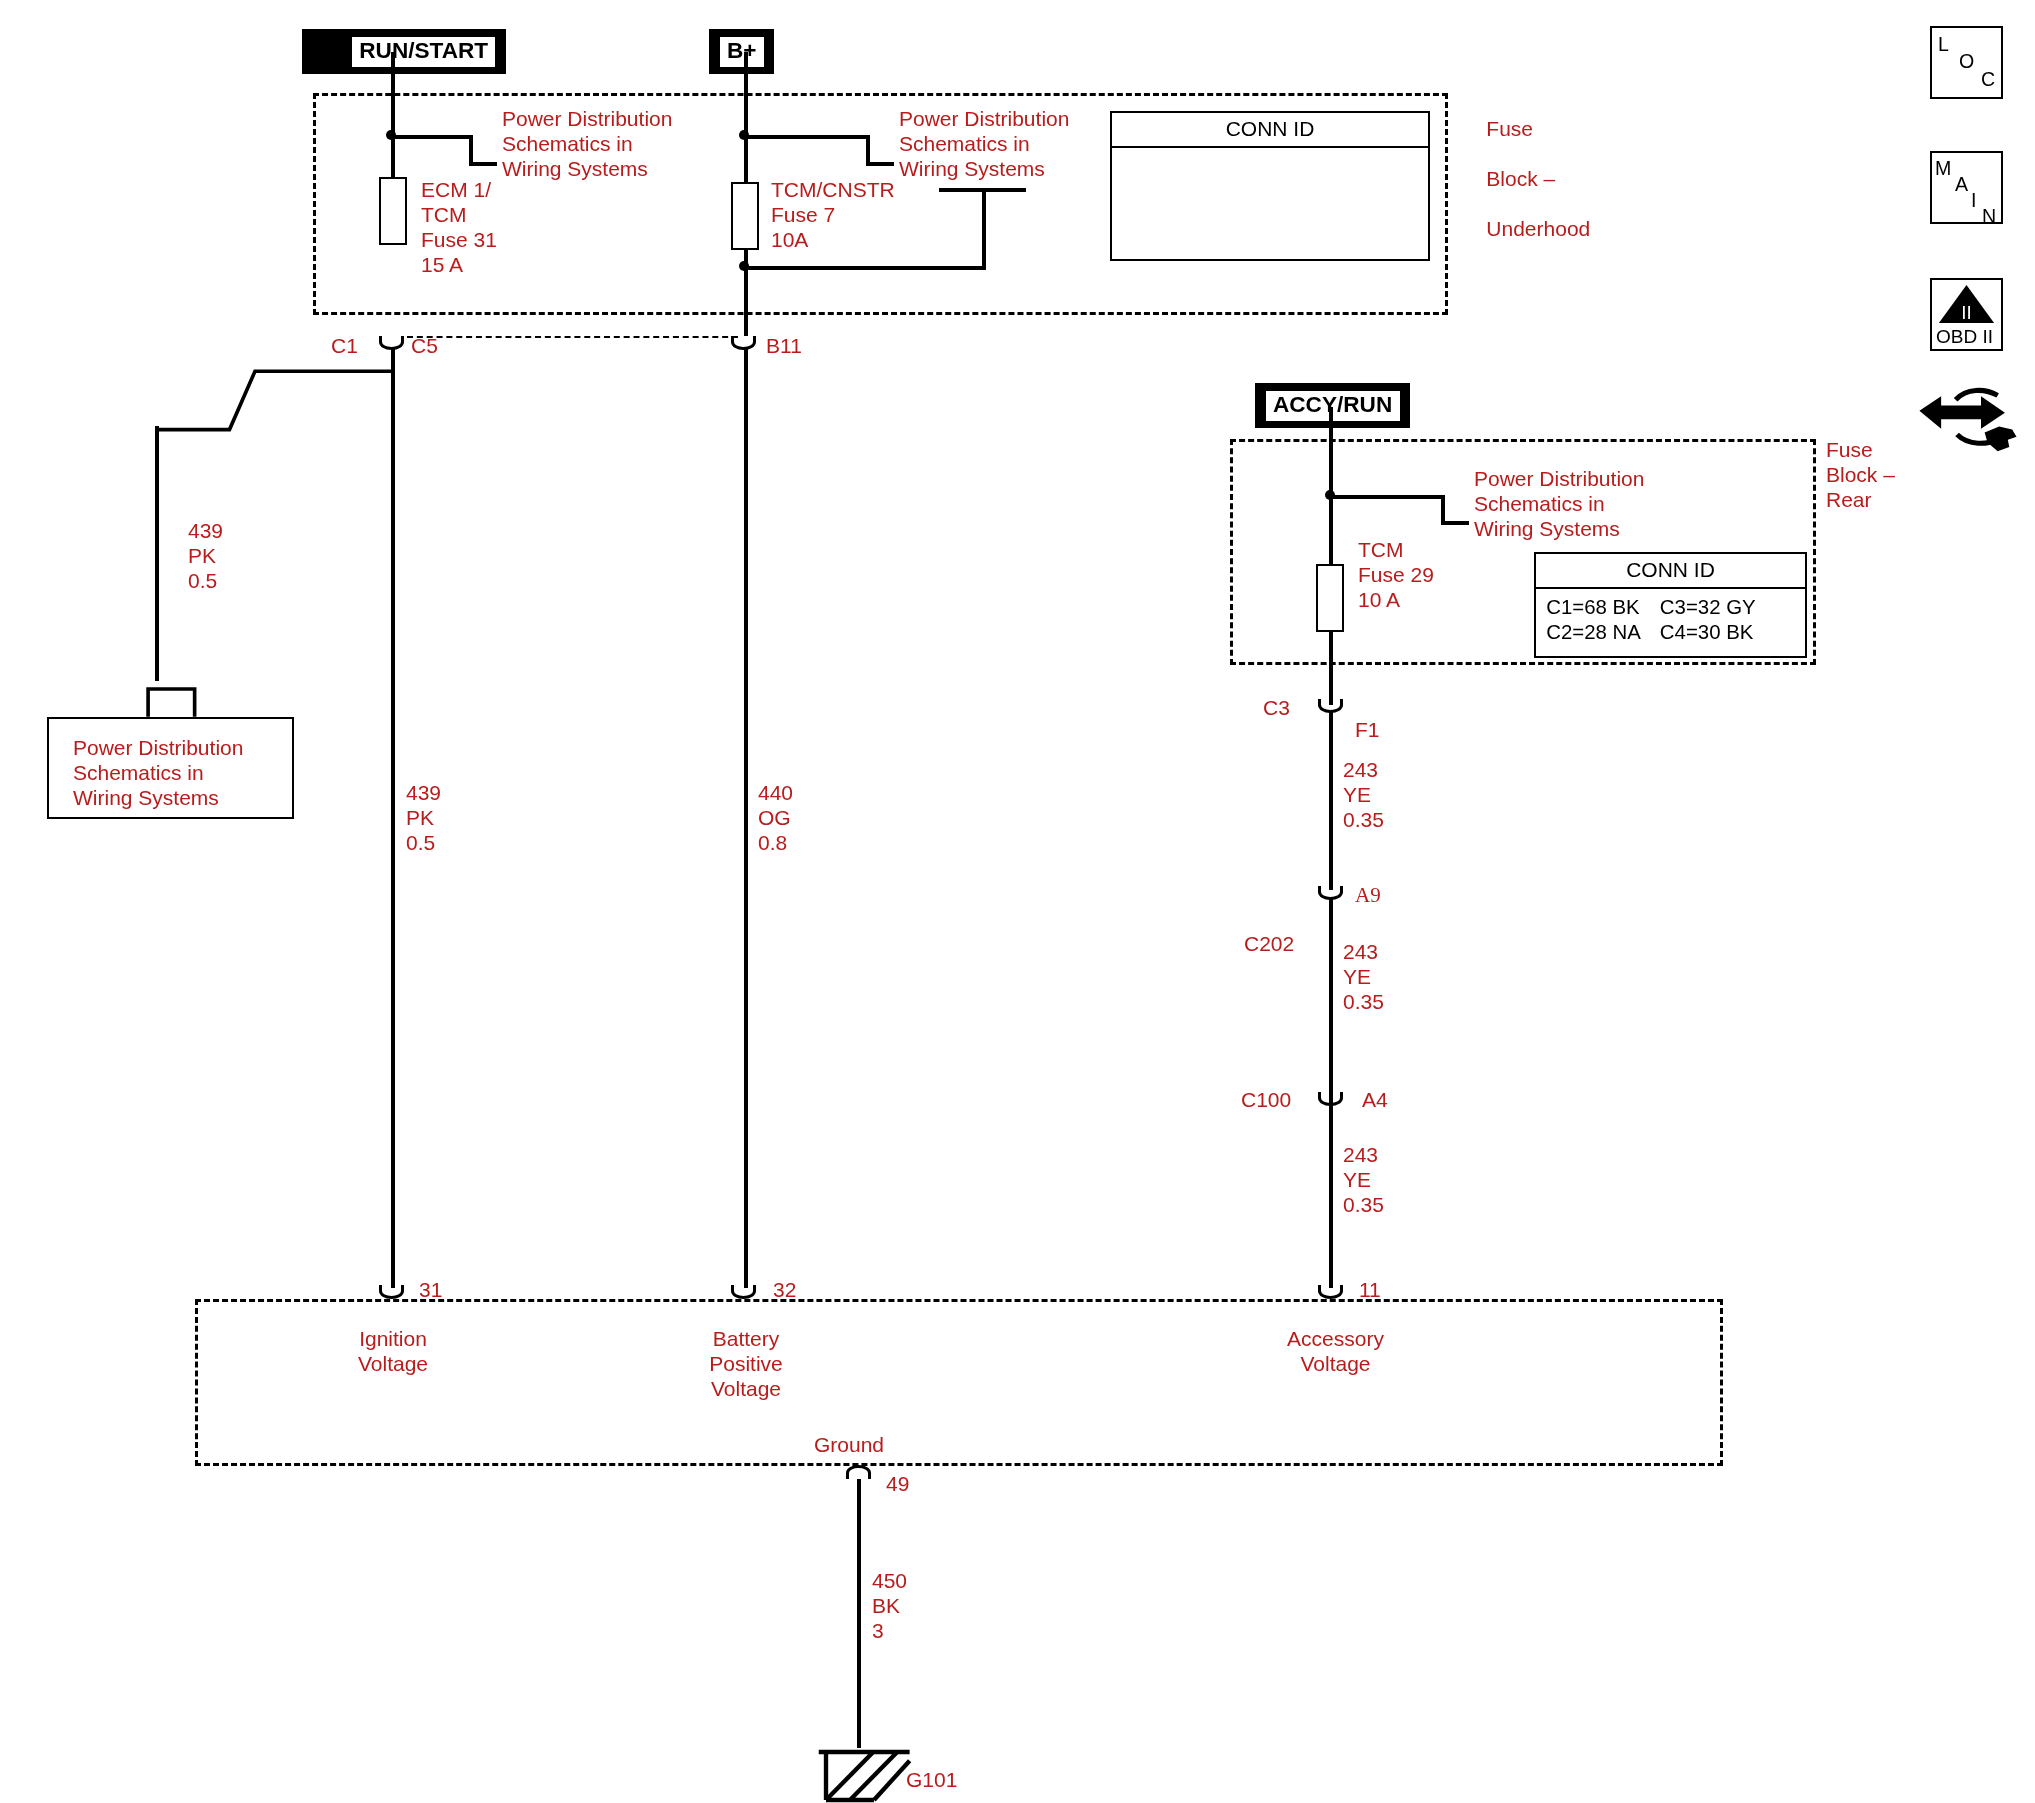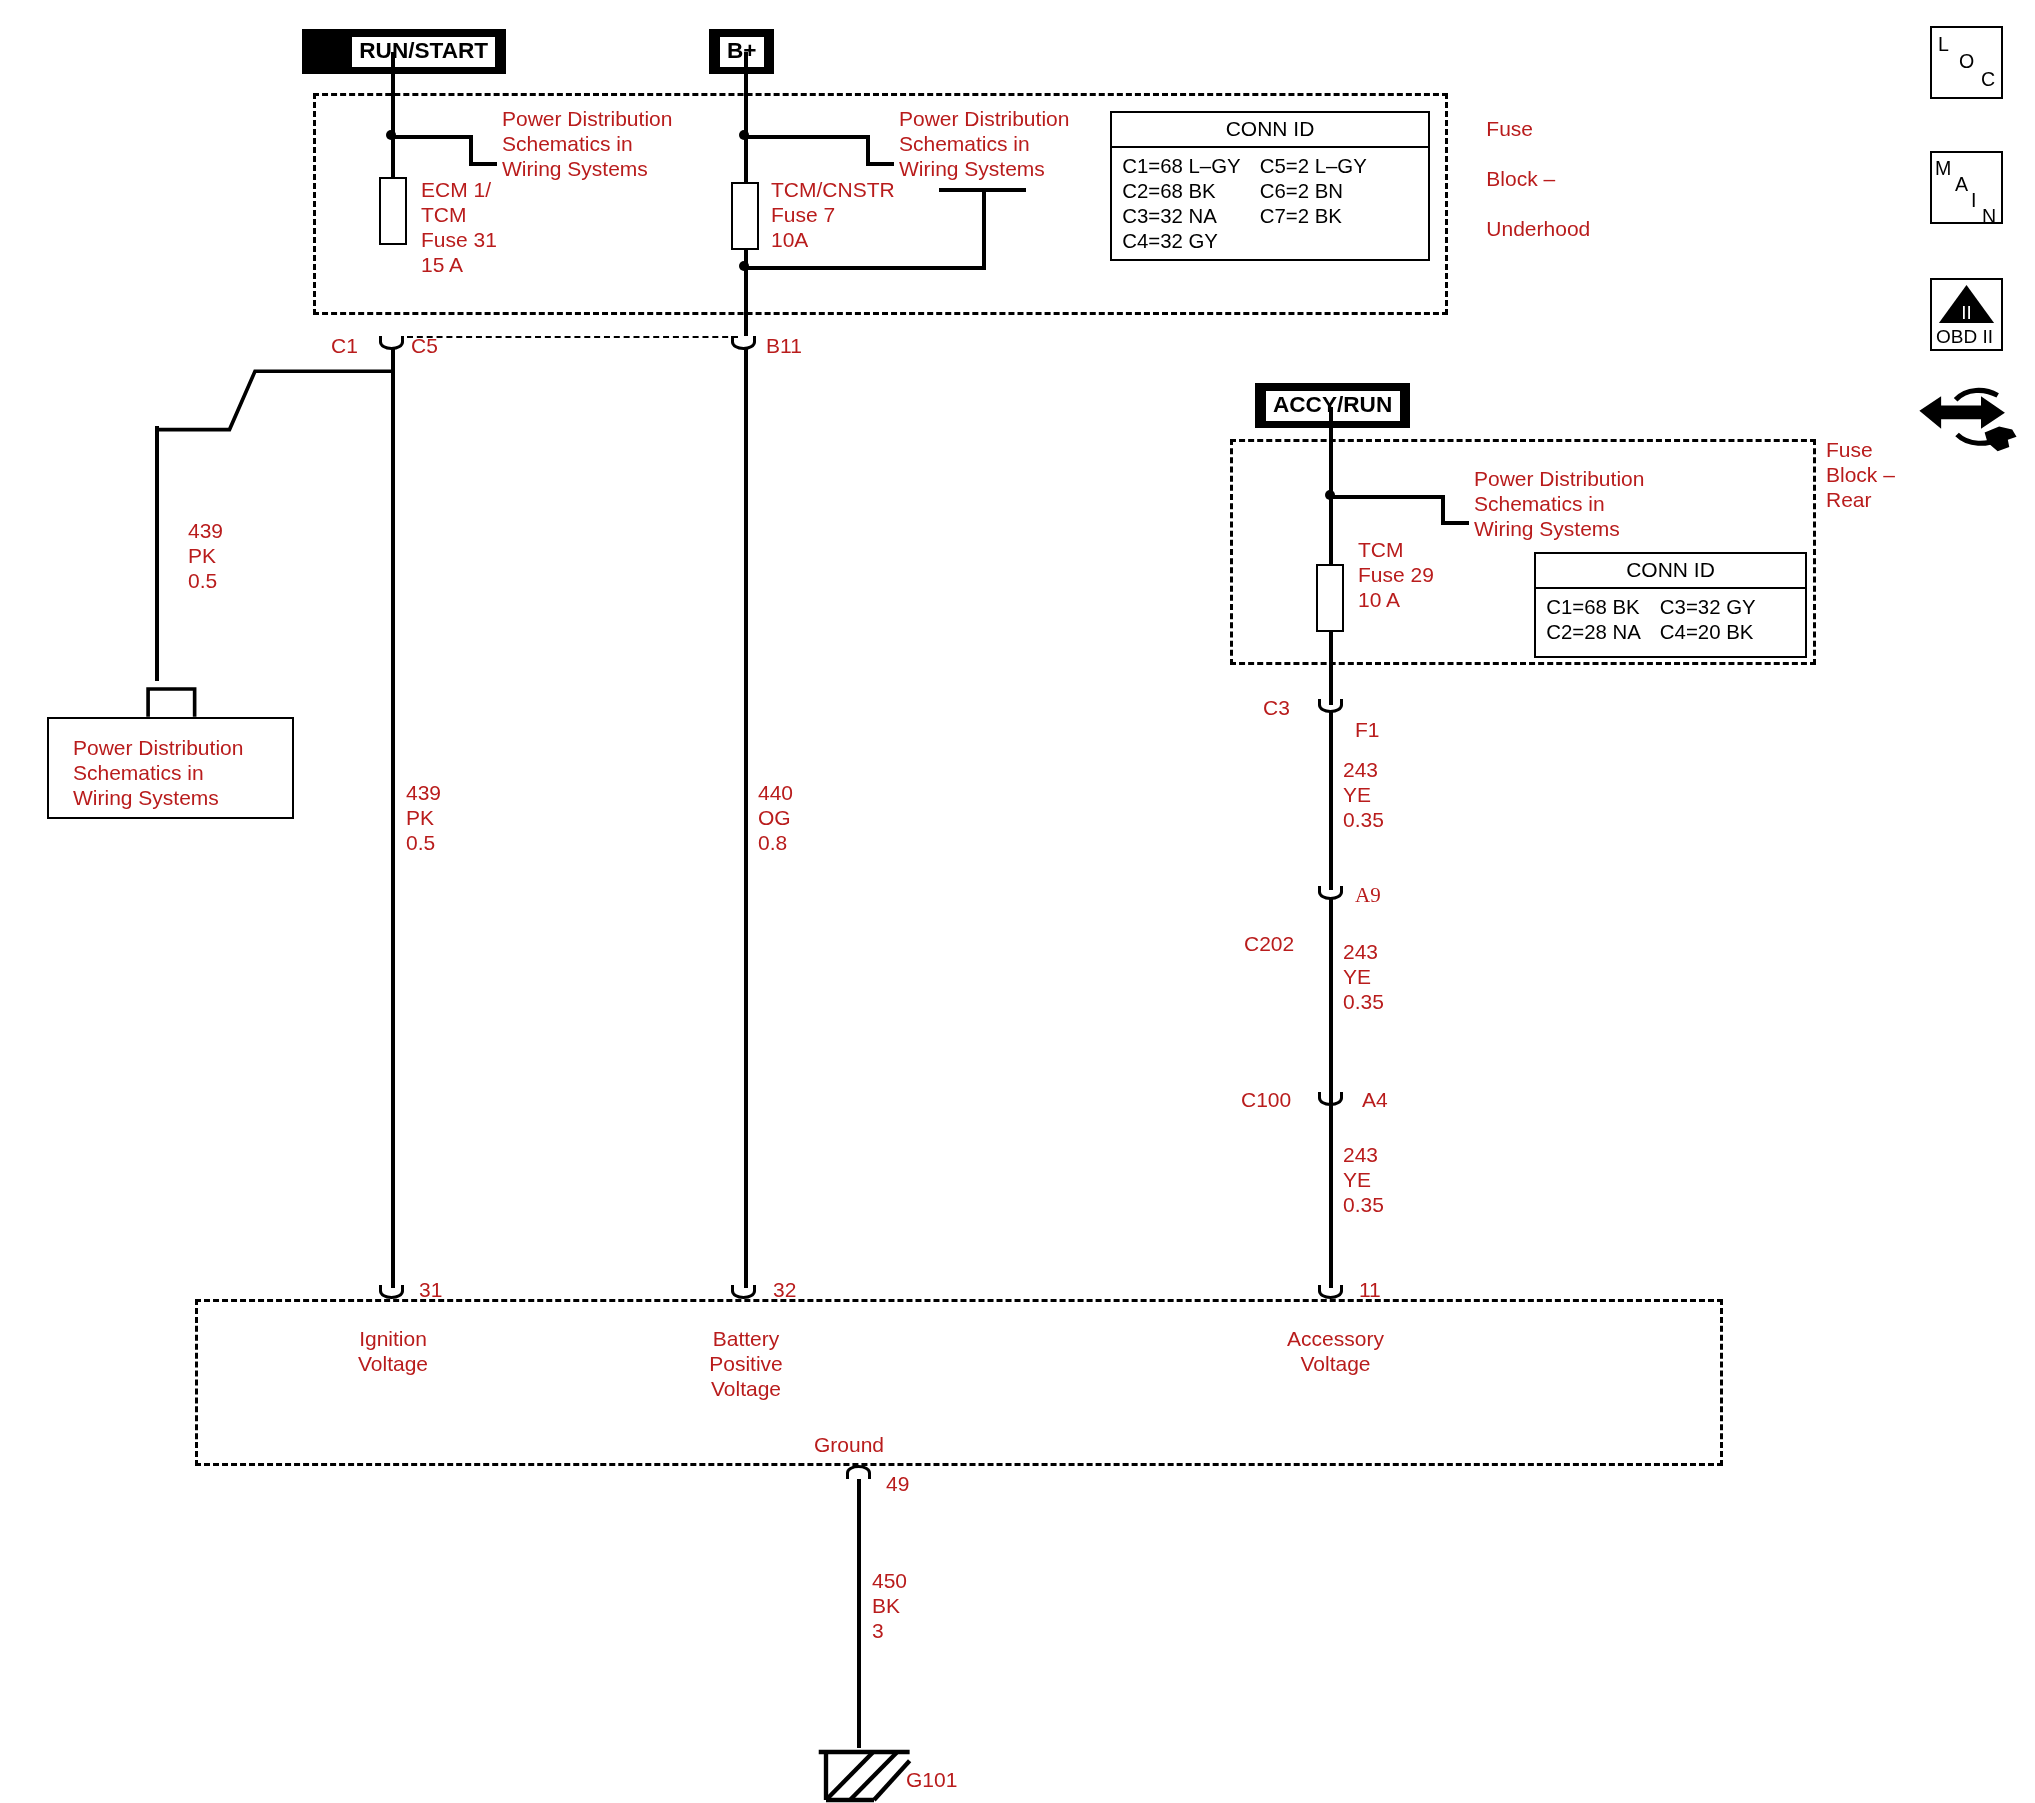--- a/index.html
+++ b/index.html
@@ -184,42 +184,20 @@
 Fuse 31
 15 A</div>
 
   <div class="fuse" style="left:731px; top:182px; width:28px; height:68px;"></div>
   <div class="txt" style="left:771px; top:177px;">TCM/CNSTR
 Fuse 7
 10A</div>
 
   <div class="conn-table" style="left:1110px; top:111px; width:320px; height:150px;">
     <div class="conn-title">CONN ID</div>
-    <div class="conn-body">
-      <table>
-        <tbody>
-            <tr>
-          <td>C1=68 L–GY</td>
-          <td>C5=2 L–GY</td>
-        </tr>
-        <tr>
-          <td>C2=68 BK</td>
-          <td>C6=2 BN</td>
-        </tr>
-        <tr>
-          <td>C3=32 NA</td>
-          <td>C7=2 BK</td>
-        </tr>
-        <tr>
-          <td>C4=32 GY</td>
-          <td></td>
-        </tr>
-      </tbody>
-        </table>
-    </div>
   </div>
 
   <div class="cup" style="left:379px; top:336px;"></div>
   <div class="txt" style="left:331px; top:333px;">C1</div>
   <div class="txt" style="left:411px; top:333px;">C5</div>
 
   <div style="position:absolute; left:407px; top:336px; width:331px; height:0; border-top:2.9px dashed #000;"></div>
 
   <div class="cup" style="left:731px; top:336px;"></div>
   <div class="txt" style="left:766px; top:333px;">B11</div>
@@ -275,21 +253,21 @@
     <div class="conn-title">CONN ID</div>
     <div class="conn-body">
       <table>
         <tbody>
             <tr>
           <td>C1=68 BK</td>
           <td>C3=32 GY</td>
         </tr>
         <tr>
           <td>C2=28 NA</td>
-          <td>C4=20 BK</td>
+          <td>C4=30 BK</td>
         </tr>
       </tbody>
         </table>
     </div>
   </div>
 
   <div class="cup" style="left:1318px; top:699px;"></div>
   <div class="txt" style="left:1263px; top:695px;">C3</div>
   <div class="txt" style="left:1355px; top:686px;margin-top:31px;">F1</div>
 

